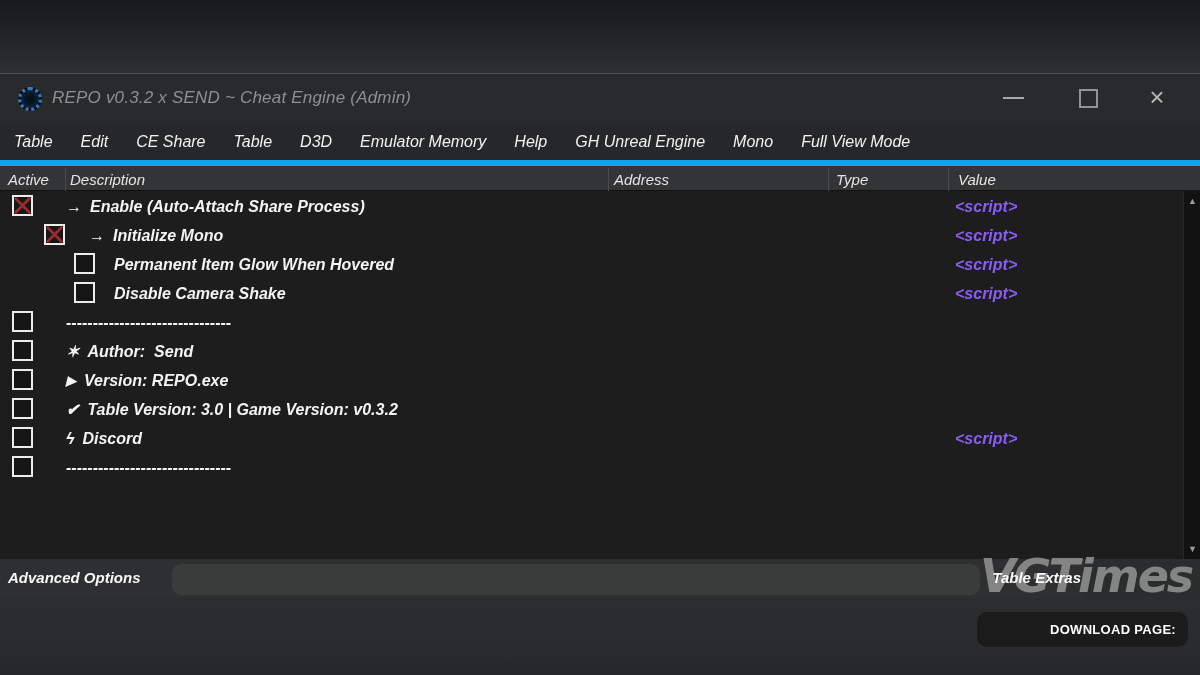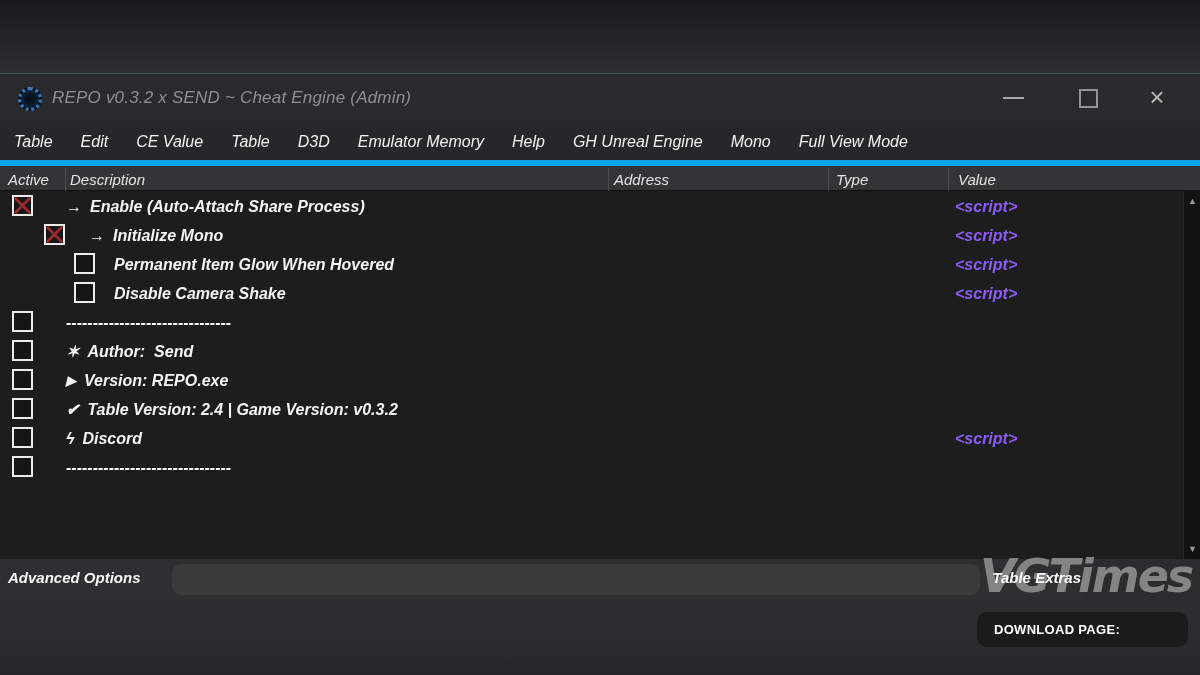--- a/index.html
+++ b/index.html
@@ -50,41 +50,41 @@
   .status-strip{position:absolute;left:172px;top:5px;width:808px;height:31px;background:#3a3c3c;border-radius:9px;}
   .adv{position:absolute;left:8px;top:10px;font-size:15px;font-weight:700;color:#f7f7f7;white-space:nowrap;}
   .extras{position:absolute;right:3px;top:10px;font-size:15px;font-weight:700;color:#fafafa;white-space:nowrap;z-index:5;}
   .bottomarea{position:absolute;left:0;top:524px;width:1200px;height:78px;
     background:linear-gradient(180deg,#2b2d2e 0%,#292b2c 70%,#242627 100%);}
   
   .vg-logo{position:absolute;left:980px;top:549px;z-index:4;font-family:"DejaVu Sans",sans-serif;
     font-style:italic;font-weight:800;font-size:46px;letter-spacing:-2px;color:#9a9a9a;opacity:.8;white-space:nowrap;}
   .vg-badge{position:absolute;left:977px;top:612px;width:182px;z-index:6;background:rgba(26,26,26,.93);
     border-radius:10px;padding:9px 12px 8px 17px;}
-  .vg-badge div{font-size:13px;font-weight:700;color:#fff;line-height:18px;letter-spacing:.3px;white-space:nowrap;}
+  .vg-badge div{font-size:13px;font-weight:700;color:#fff;line-height:18px;letter-spacing:.3px;white-space:nowrap;text-align:right;}
 </style>
 </head>
 <body>
 
 <div class="backdrop"></div>
 
 <div class="window">
 
   <div class="titlebar">
     <div class="ce-icon"></div>
     <div class="title">REPO v0.3.2 x SEND ~ Cheat Engine (Admin)</div>
     <div class="btn-min"></div>
     <div class="btn-max"></div>
     <div class="btn-close">×</div>
   </div>
 
   <div class="menubar">
     <span class="menu-item">Table</span>
     <span class="menu-item">Edit</span>
-    <span class="menu-item">CE Value</span>
+    <span class="menu-item">CE Share</span>
     <span class="menu-item">Table</span>
     <span class="menu-item">D3D</span>
     <span class="menu-item">Emulator Memory</span>
     <span class="menu-item">Help</span>
     <span class="menu-item">GH Unreal Engine</span>
     <span class="menu-item">Mono</span>
     <span class="menu-item">Full View Mode</span>
   </div>
 
   <div class="thead">
@@ -165,21 +165,21 @@
       <span class="desc d0">
         <span class="icon small">▶</span>
         <span>Version: REPO.exe</span>
       </span>
     </div>
 
     <div class="row">
       <span class="cb i0"></span>
       <span class="desc d0">
         <span class="icon">✔</span>
-        <span>Table Version: 2.4 | Game Version: v0.3.2</span>
+        <span>Table Version: 3.0 | Game Version: v0.3.2</span>
       </span>
     </div>
 
     <div class="row">
       <span class="cb i0"></span>
       <span class="desc d0">
         <span class="icon">ϟ</span>
         <span>Discord</span>
       </span>
       <span class="val">&lt;script&gt;</span>

